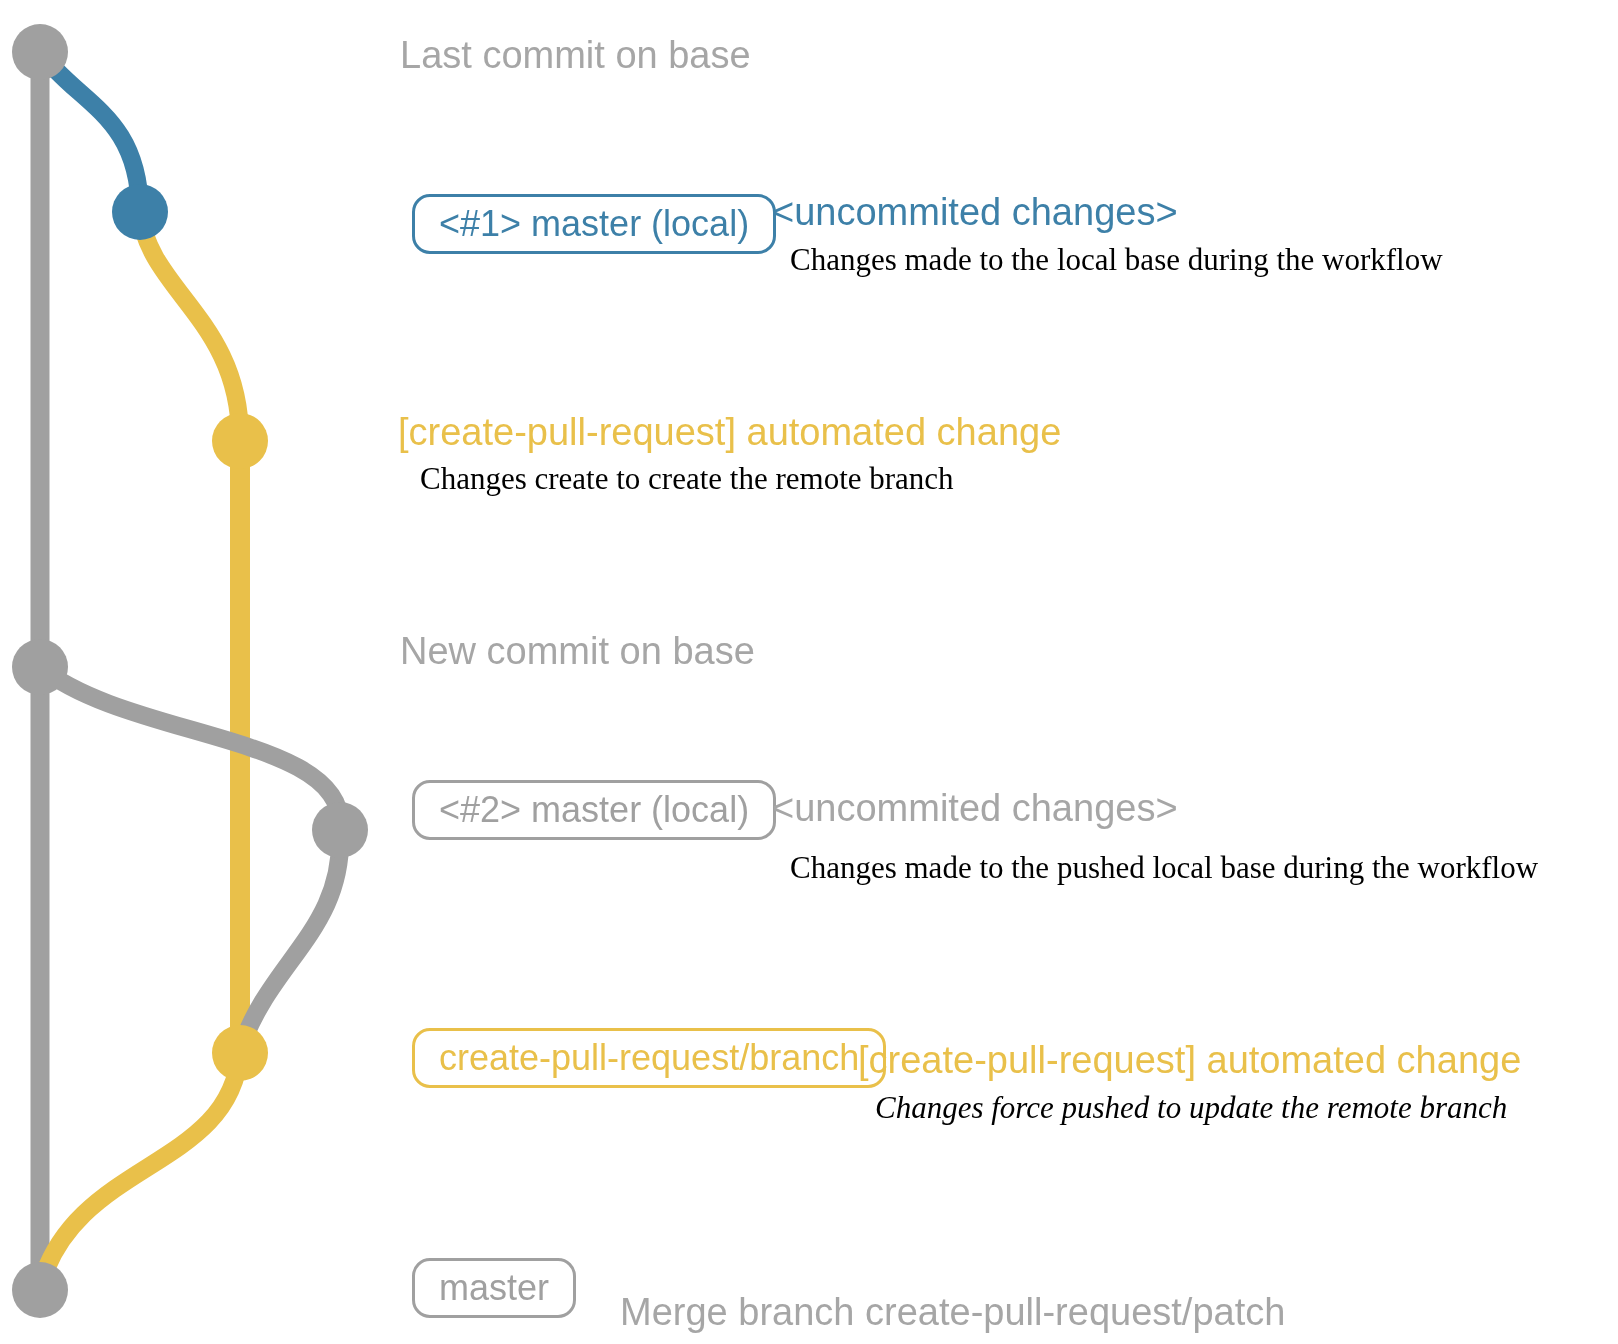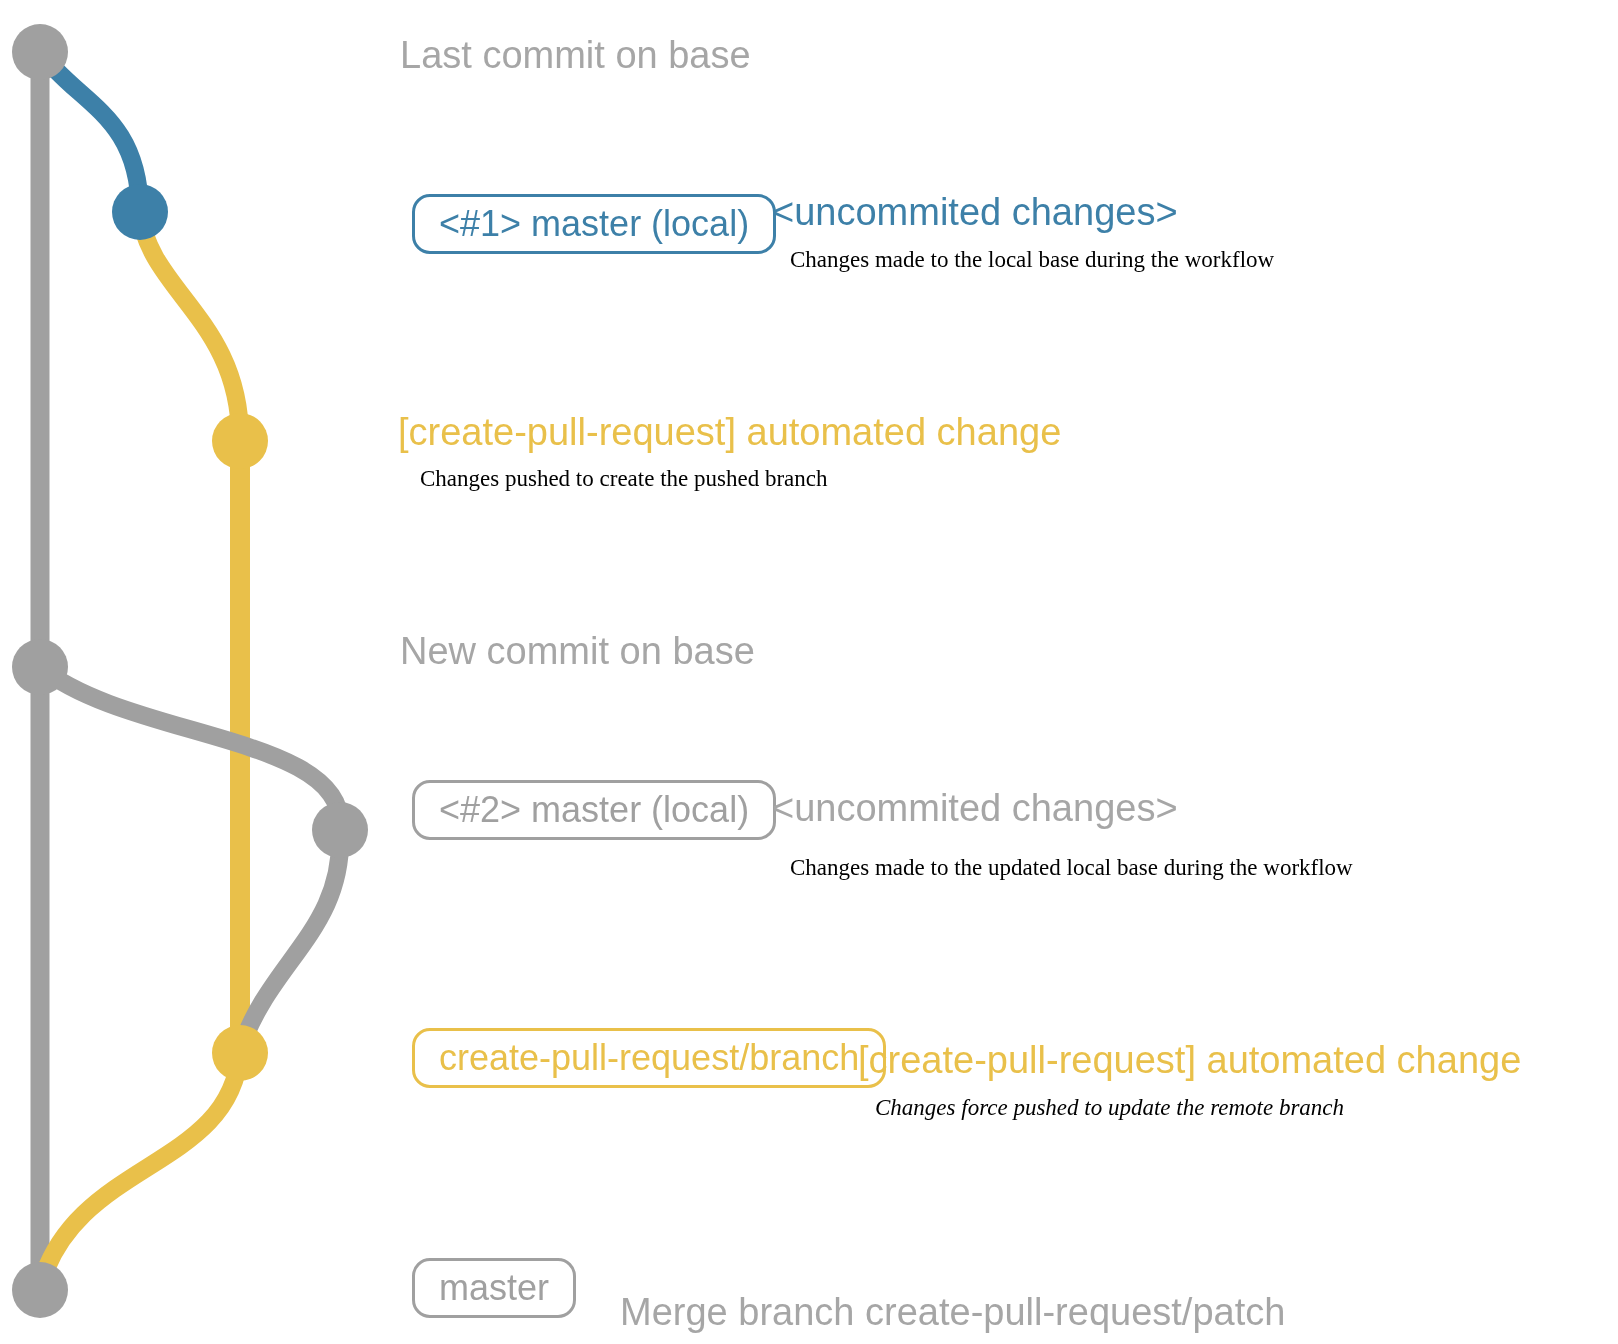--- a/index.html
+++ b/index.html
@@ -22,21 +22,21 @@
     left: 0;
     top: 0;
   }
   .lbl {
     position: absolute;
     white-space: nowrap;
   }
   .sans { font-family: "Liberation Sans", sans-serif; }
   .serif {
     font-family: "Liberation Serif", serif;
-    font-size: 23px;
+    font-size: 31px;
     line-height: 44px;
     color: #000000;
   }
   .gray-text  { color: #a6a6a6; }
   .blue-text  { color: #3d80a8; }
   .yellow-text{ color: #e9c04a; }
   .heading {
     font-size: 38px;
     line-height: 46px;
   }
@@ -89,27 +89,27 @@
     <circle cx="40" cy="1290" r="28" fill="#a0a0a0"></circle>
   </svg>
 
   <div class="lbl sans heading gray-text" style="left:400px; top:32px;">Last commit on base</div>
 
   <div class="badge blue" style="left:412px; top:186px;margin-top:8px;">&lt;#1&gt; master (local)</div>
   <div class="lbl sans title blue-text" style="left:772px; top:189px;">&lt;uncommited changes&gt;</div>
   <div class="lbl serif" style="left:790px; top:238px;">Changes made to the local base during the workflow</div>
 
   <div class="lbl sans title yellow-text" style="left:398px; top:409px;">[create-pull-request] automated change</div>
-  <div class="lbl serif" style="left:420px; top:457px;">Changes pushed to create the pushed branch</div>
+  <div class="lbl serif" style="left:420px; top:457px;">Changes create to create the remote branch</div>
 
   <div class="lbl sans heading gray-text" style="left:400px; top:628px;">New commit on base</div>
 
   <div class="badge gray" style="left:412px; top:780px;">&lt;#2&gt; master (local)</div>
   <div class="lbl sans title gray-text" style="left:772px; top:785px;">&lt;uncommited changes&gt;</div>
-  <div class="lbl serif" style="left:790px; top:846px;">Changes made to the updated local base during the workflow</div>
+  <div class="lbl serif" style="left:790px; top:846px;">Changes made to the pushed local base during the workflow</div>
 
   <div class="badge yellow" style="left:412px; top:1028px;">create-pull-request/branch</div>
   <div class="lbl sans title yellow-text" style="left:858px; top:1037px;">[create-pull-request] automated change</div>
   <div class="lbl serif" style="left:875px; top:1086px;font-style:italic;">Changes force pushed to update the remote branch</div>
 
   <div class="badge gray" style="left:412px; top:1258px;">master</div>
   <div class="lbl sans title gray-text" style="left:620px; top:1265px;margin-top:24px;">Merge branch create-pull-request/patch</div>
 
 </div>
 

